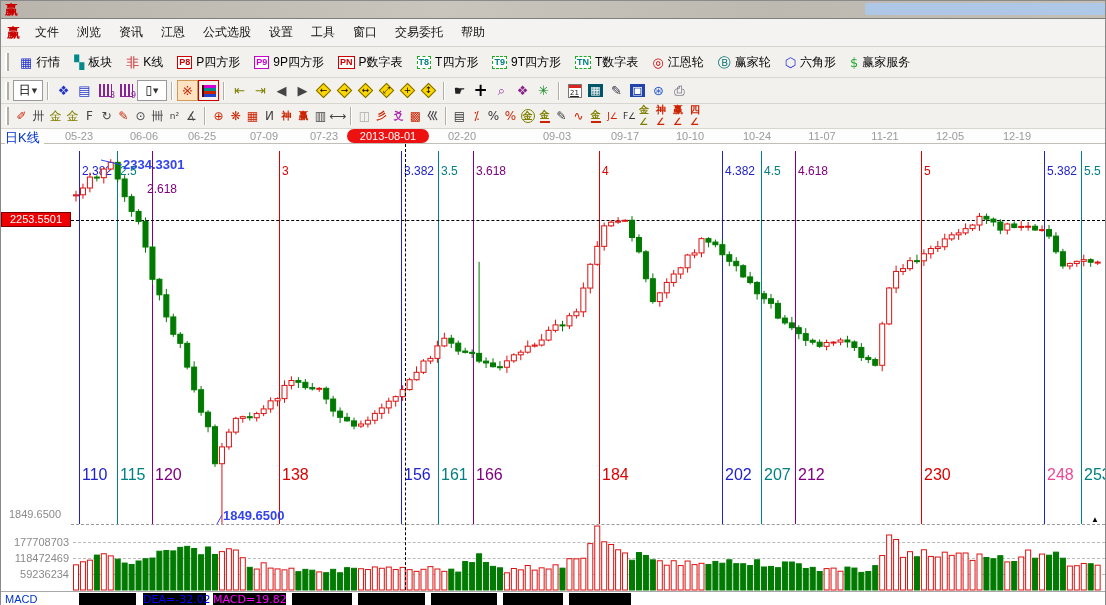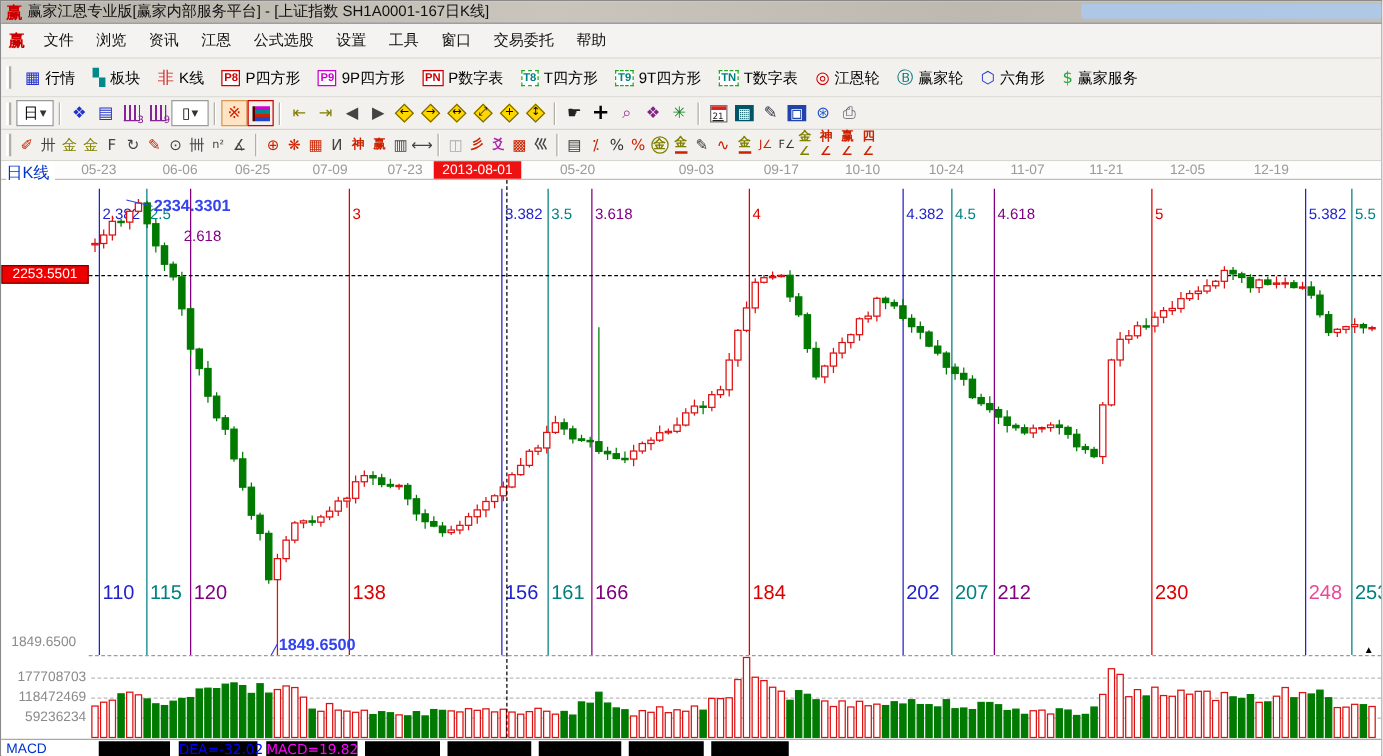--- a/index.html
+++ b/index.html
@@ -74,21 +74,20 @@
   .indicator-label { position:absolute; left:4px; top:1px; color:#0033cc; }
   .seg { position:absolute; top:1px; height:13px; background:#000; color:#000; font-size:11px; line-height:13px; text-align:center; font-family:"DejaVu Sans",sans-serif; }
 </style>
 </head>
 <body>
 
 <div id="app">
 
   <div class="titlebar">
     <span class="logo">赢</span>
-    <span class="title-text">赢家江恩专业版[赢家内部服务平台] - [上证指数  SH1A0001-167日K线]</span>
     <span class="hl"></span>
   </div>
 
   <div class="menubar">
     <span class="logo" style="margin-right:6px">赢</span>
     <span id="menu-items"><span class="menu-item">文件</span><span class="menu-item">浏览</span><span class="menu-item">资讯</span><span class="menu-item">江恩</span><span class="menu-item">公式选股</span><span class="menu-item">设置</span><span class="menu-item">工具</span><span class="menu-item">窗口</span><span class="menu-item">交易委托</span><span class="menu-item">帮助</span></span>
   </div>
 
   <div class="tb tb1" id="toolbar-main">
       <span class="grip"></span>
@@ -388,30 +387,30 @@
       </span>
     </div>
 
   <div class="datebar" id="datebar">
     <span class="pane-label">日K线</span>
   <span class="datelabel" style="left: 50px;">05-23</span>
       <span class="datelabel" style="left: 115px;">06-06</span>
       <span class="datelabel" style="left: 173px;">06-25</span>
       <span class="datelabel" style="left: 235px;">07-09</span>
       <span class="datelabel" style="left: 295px;">07-23</span>
-      <span class="datelabel" style="left: 433px;">05-20</span>
+      <span class="datelabel" style="left: 433px;">02-20</span>
       <span class="datelabel" style="left: 528px;">09-03</span>
       <span class="datelabel" style="left: 596px;">09-17</span>
       <span class="datelabel" style="left: 661px;">10-10</span>
       <span class="datelabel" style="left: 728px;">10-24</span>
       <span class="datelabel" style="left: 793px;">11-07</span>
       <span class="datelabel" style="left: 856px;">11-21</span>
       <span class="datelabel" style="left: 921px;">12-05</span>
       <span class="datelabel" style="left: 988px;">12-19</span>
-      <span class="date-current" style="left: 346px; width: 70px;">2013-08-01</span>
+      <span class="date-current" style="left: 346px; width: 82px; border-radius: 7px;">2013-08-01</span>
     </div>
 
   <div class="chart" id="chart">
     <div class="price-marker">2253.5501</div>
     <div class="gray-axis-label" style="left:8px;top:364px">1849.6500</div>
     <span class="edge-marker" style="left:1090px;top:371px">▲</span>
   <div class="vline" style="left: 78px; top: 7px; height: 373px; background: rgb(34, 34, 204);"></div>
       <div class="ratio-label" style="left: 81px; color: rgb(34, 34, 204);">2.382</div>
       <div class="days-label" style="left: 81px; color: rgb(34, 34, 204);">110</div>
       <div class="vline" style="left: 116px; top: 7px; height: 373px; background: rgb(0, 128, 128);"></div>

